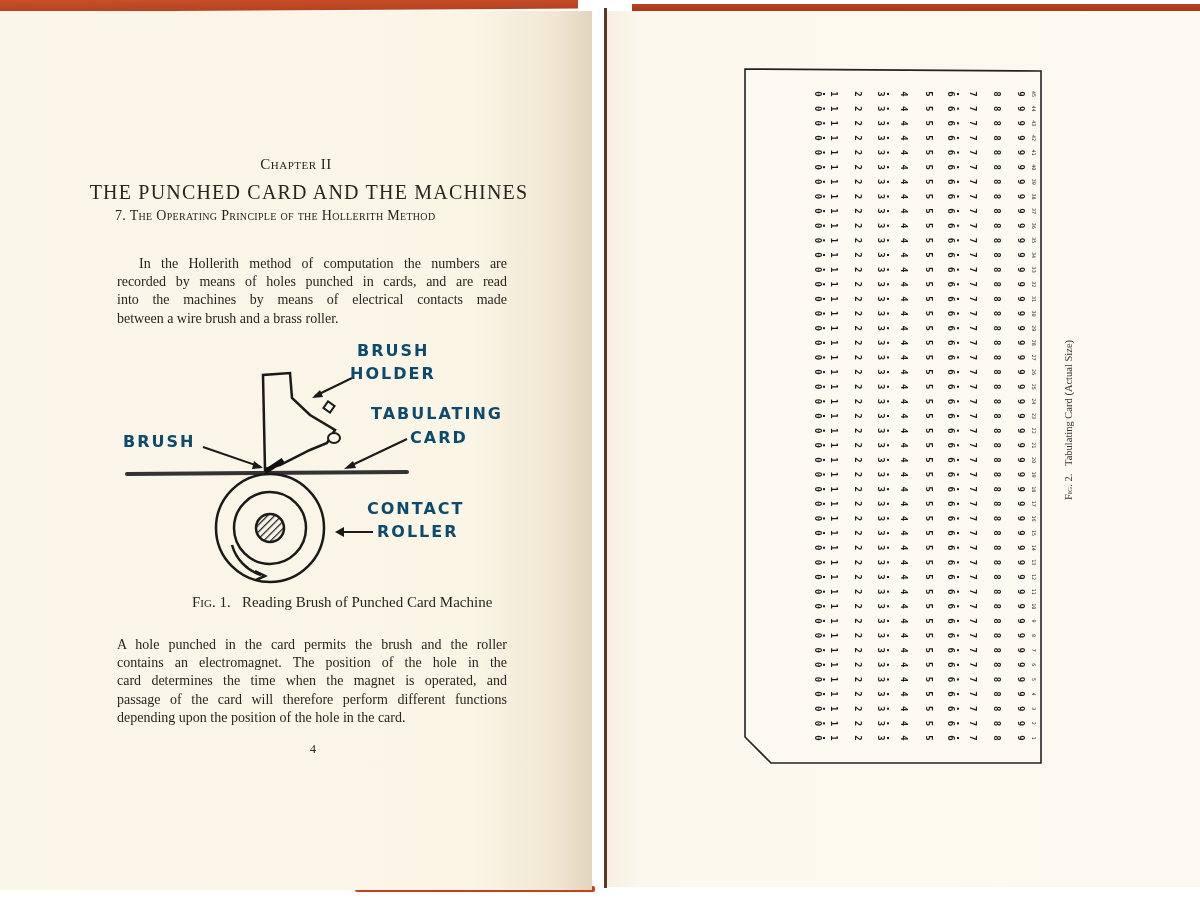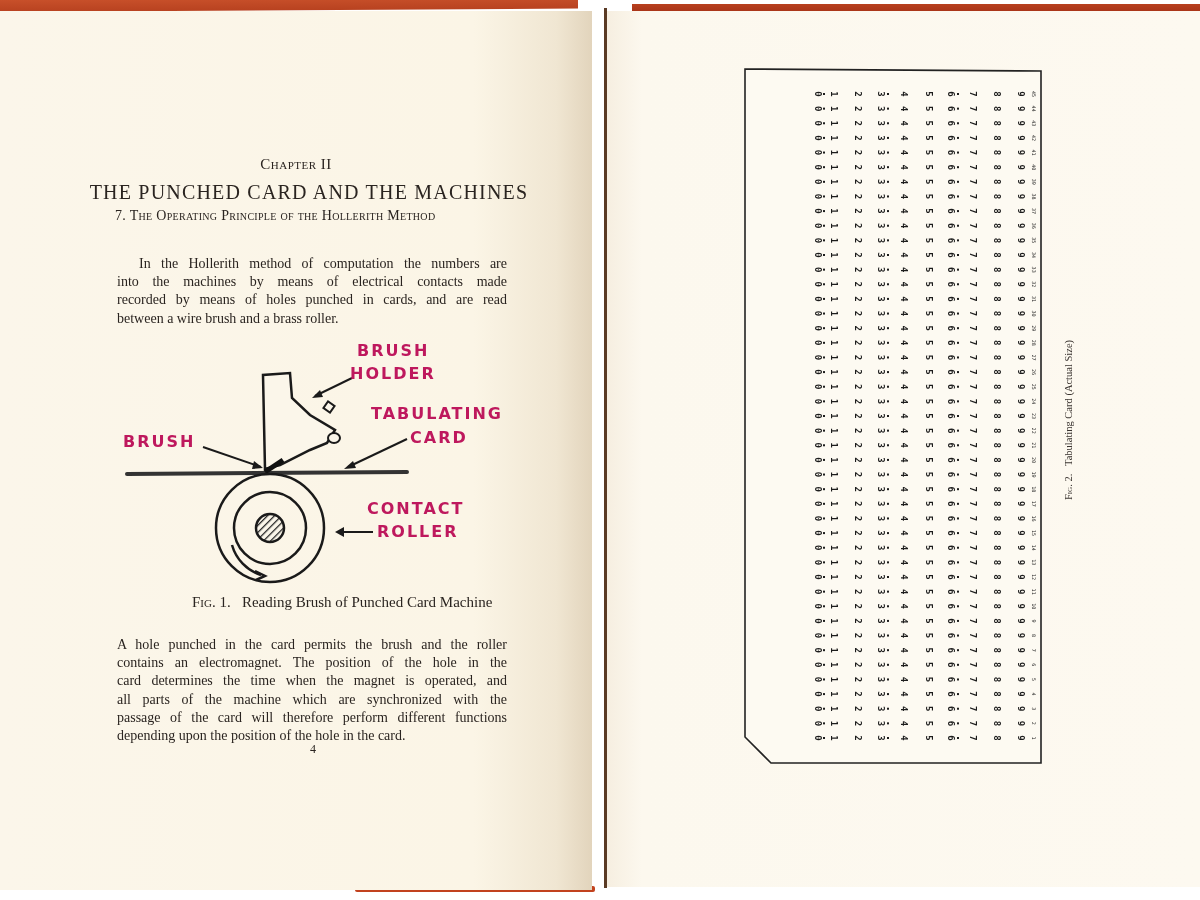--- a/index.html
+++ b/index.html
@@ -15,21 +15,21 @@
   .title { position:absolute; left:0; width:618px; top:181px; text-align:center; font-size:20px; letter-spacing:1.2px; }
   .section { position:absolute; left:115px; top:208px; font-size:14px; font-variant:small-caps; letter-spacing:0.3px; }
   .para { position:absolute; left:117px; width:390px; font-size:14px; line-height:18.2px; text-align:justify; }
   .para1 { top:247px; text-indent:22px;margin-top:8px; }
   .para2 { top:636px; }
   .line { display:block; text-align:justify; text-align-last:justify; white-space:nowrap; }
   .line.last { text-align-last:left; }
   .page-num { position:absolute; left:310px; top:742px; font-size:12px; }
 
   .fig { position:absolute; left:115px; top:335px; width:400px; height:250px; }
-  .fig .lbl { position:absolute; font-family:"DejaVu Sans","Liberation Sans",sans-serif; font-weight:bold; font-size:16px; letter-spacing:2px; color:#be185d; }
+  .fig .lbl { position:absolute; font-family:"DejaVu Sans","Liberation Sans",sans-serif; font-weight:bold; font-size:16px; letter-spacing:2px; color:#0c4a6e; }
   .fig-caption { position:absolute; left:192px; top:594px; font-size:15px; }
   .fig-caption .sc { font-variant:small-caps; }
 
   .card { position:absolute; left:743px; top:67px; width:300px; height:698px; }
   .card-caption { position:absolute; left:1068px; top:420px; transform:translate(-50%,-50%) rotate(-90deg); white-space:nowrap; font-size:10.5px; color:#3a3430; }
   .card-caption .sc { font-variant:small-caps; }
 </style>
 </head>
 <body>
 
@@ -40,22 +40,22 @@
 <div class="page-left"></div>
 <div class="page-right"></div>
 <div class="gutter"></div>
 
 <div class="chapter">Chapter II</div>
 <div class="title">THE PUNCHED CARD AND THE MACHINES</div>
 <div class="section">7.  The Operating Principle of the Hollerith Method</div>
 
 <div class="para para1">
   <span class="line">In the Hollerith method of computation the numbers are</span>
+  <span class="line" style="margin-left:-22px">recorded by means of holes punched in cards, and are read</span>
   <span class="line" style="margin-left:-22px">into the machines by means of electrical contacts made</span>
-  <span class="line" style="margin-left:-22px">recorded by means of holes punched in cards, and are read</span>
   <span class="line last" style="margin-left:-22px">between a wire brush and a brass roller.</span>
 </div>
 
 <div class="fig">
   <svg width="400" height="250" viewBox="0 0 400 250">
     <defs>
       <pattern id="hatch" width="5" height="5" patternUnits="userSpaceOnUse" patternTransform="rotate(45)">
         <rect width="5" height="5" fill="#fbf6ea"></rect>
         <line x1="0" y1="0" x2="0" y2="5" stroke="#222" stroke-width="2.5"></line>
       </pattern>
@@ -96,21 +96,20 @@
 
 <div class="fig-caption">
   <span class="sc">Fig. 1.</span>&nbsp;&nbsp;
   <span>Reading Brush of Punched Card Machine</span>
 </div>
 
 <div class="para para2">
   <span class="line">A hole punched in the card permits the brush and the roller</span>
   <span class="line">contains an electromagnet.  The position of the hole in the</span>
   <span class="line">card determines the time when the magnet is operated, and</span>
-  <span class="line">all parts of the machine which are synchronized with the</span>
   <span class="line">passage of the card will therefore perform different functions</span>
   <span class="line last">depending upon the position of the hole in the card.</span>
 </div>
 
 <div class="page-num">4</div>
 
 <div class="card">
   <svg id="card-svg" width="300" height="698" viewBox="0 0 300 698">
     <path d="M 2 2 L 298 4 L 298 696 L 28 696 L 2 670 Z" fill="#fdfaf2" stroke="#222" stroke-width="1.6"></path>
     <g id="card-cols" font-family="DejaVu Sans Mono, Liberation Mono, monospace" font-weight="bold" fill="#1c1c1c">

